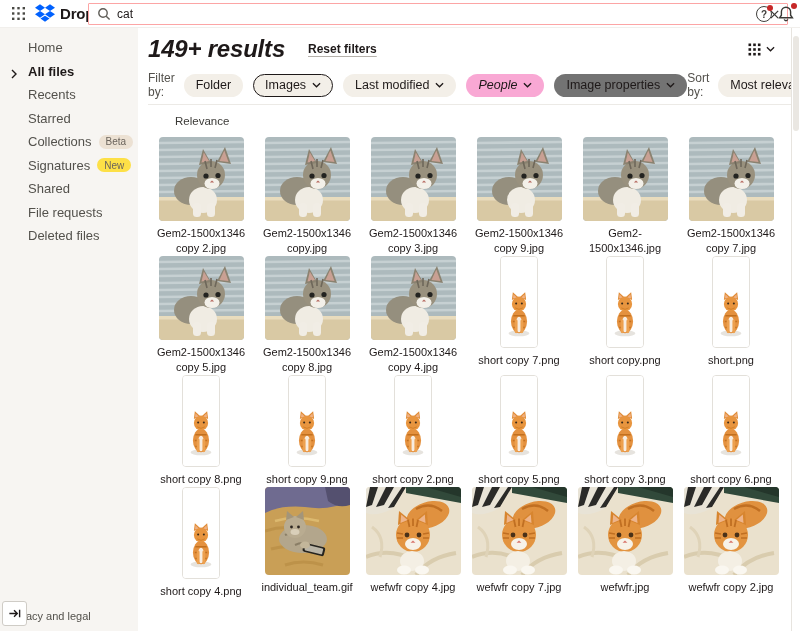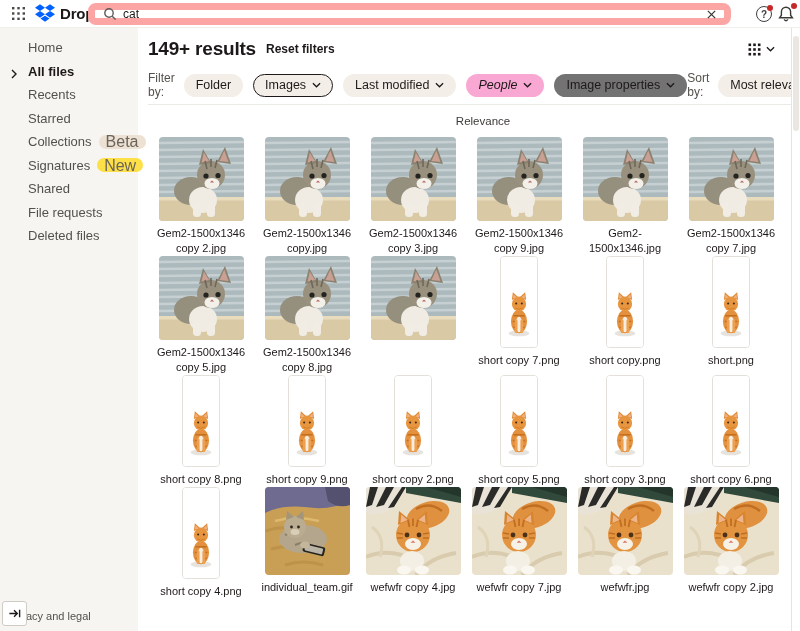--- a/index.html
+++ b/index.html
@@ -6,50 +6,50 @@
   html,body { width:800px; height:631px; overflow:hidden; }
   body {
     font-family:"Liberation Sans", sans-serif;
     color:#1e1919; background:#fff; position:relative; font-size:13px;
   }
   
   .topbar{position:absolute;top:0;left:0;right:0;height:28px;background:#fff;display:flex;align-items:center;z-index:6;border-bottom:1px solid #f1efec;}
   .apps-btn{width:26px;height:24px;margin-left:5px;display:flex;align-items:center;justify-content:center;cursor:pointer;}
   .brand{display:flex;align-items:center;gap:5px;margin-left:4px;cursor:pointer;}
   .brand-name{font-size:15px;font-weight:bold;letter-spacing:-.2px;color:#1e1919;}
-  .searchbox{position:absolute;left:88px;top:3px;width:643px;height:22px;border:7px solid #fca5a5;border-radius:8px;display:flex;align-items:center;background:#fff;}
+  .searchbox{position:absolute;left:88px;top:3px;width:700px;height:22px;border:1px solid #fca5a5;border-radius:1px;display:flex;align-items:center;background:#fff;}
   .searchbox .mag{margin-left:8px;display:flex;}
   .search-input{border:none;outline:none;flex:1;font-size:12px;font-family:inherit;color:#1e1919;padding-left:6px;background:transparent;height:100%;}
   .clear-btn{margin-right:7px;display:flex;cursor:pointer;}
   .icon-btn{position:absolute;top:5px;width:18px;height:18px;cursor:pointer;}
   .icon-btn.help{right:28px;top:6px;width:16px;height:16px;border:1.4px solid #403f3c;border-radius:50%;display:flex;align-items:center;justify-content:center;font-size:10px;font-weight:bold;color:#403f3c;}
   .icon-btn.bell{right:5px;}
   .dot{position:absolute;top:-2px;right:-2px;width:6px;height:6px;border-radius:50%;}
   
   .sidebar{position:absolute;top:28px;left:0;bottom:0;width:138px;z-index:5;}
   .nav{padding-top:8px;}
   .nav-item{position:relative;height:23.5px;display:flex;align-items:center;padding-left:28px;font-size:13px;color:#53514c;cursor:pointer;}
   .nav-item.selected{color:#1e1919;font-weight:bold;}
   .nav-item .chev-right{position:absolute;left:11px;top:7px;}
-  .badge{margin-left:7px;font-size:16px;font-weight:normal;color:#6b645c;padding:1.5px 7px;border-radius:9px;line-height:11px;}
+  .badge{margin-left:7px;font-size:10px;font-weight:normal;color:#6b645c;padding:1.5px 7px;border-radius:9px;line-height:11px;}
   .sb-footer{position:absolute;left:7px;bottom:9px;font-size:11px;color:#53514c;cursor:pointer;z-index:1;}
   .expand-btn{position:absolute;left:2px;bottom:5px;width:25px;height:25px;background:#fff;border:1px solid #cfccc6;border-radius:3px;display:flex;align-items:center;justify-content:center;cursor:pointer;z-index:2;}
   
   .main{position:absolute;left:138px;top:28px;right:9px;bottom:0;background:#fff;padding-left:10px;overflow:hidden;}
   .results-header{display:flex;align-items:center;margin-top:9px;height:24px;}
-  .results-count{font-size:19px;font-weight:bold;letter-spacing:-.2px;}
-  .reset-link{margin-left:10px;font-size:12px;font-weight:bold;text-underline-offset:3px;text-decoration-color:#b5b1ab;color:#1e1919;cursor:pointer;}
+  .results-count{font-size:24px;font-weight:bold;letter-spacing:-.2px;font-style:italic;}
+  .reset-link{margin-left:23px;font-size:12px;font-weight:bold;text-decoration:underline;text-underline-offset:3px;text-decoration-color:#b5b1ab;color:#1e1919;cursor:pointer;}
   .view-toggle{margin-left:auto;margin-right:16px;display:flex;align-items:center;gap:5px;cursor:pointer;}
   .filter-row{display:flex;align-items:center;margin-top:10px;font-size:12px;color:#53514c;}
   .pills{display:flex;align-items:flex-start;gap:10px;margin-left:9px;}
   .pill{border-radius:12px;height:23px;padding:0 11px;display:flex;align-items:center;gap:6px;font-size:12.5px;color:#1e1919;border:1px solid transparent;cursor:pointer;white-space:nowrap;}
   .pill.active{border:1.5px solid #1e1919;}
   .sort-wrap{margin-left:auto;margin-right:14px;display:flex;align-items:center;gap:9px;}
   .hr{border-top:1px solid #eceae6;margin-top:5px;}
-  .section-label{margin:10px 0 0 27px;font-size:11.5px;color:#3b3a37;text-align:center;}
+  .section-label{margin:10px 0 0 27px;font-size:11.5px;color:#3b3a37;}
   .grid{display:grid;grid-template-columns:repeat(6,106px);margin-top:10px;}
   .cell{display:flex;flex-direction:column;align-items:center;cursor:pointer;}
   .thumb{display:block;border-radius:4px;overflow:hidden;flex:none;}
   .thumb svg{display:block;width:100%;height:100%;}
   .t-gem{width:85px;height:84px;}
   .t-short{width:38px;height:92px;border:1px solid #e3e0da;background:#fff;}
   .t-team{width:85px;height:88px;}
   .t-wefwfr{width:95px;height:88px;}
   .caption{margin-top:5px;font-size:11px;line-height:15px;text-align:center;max-width:104px;color:#1e1919;word-wrap:break-word;}
   
@@ -533,20 +533,21 @@
     <polygon points="58,25 66,10 72,27" fill="#8a8270"></polygon>
     <polygon points="42.5,25.5 44.8,15.5 50,24" fill="#c9a093"></polygon>
     <polygon points="60.5,24 65.3,13.5 69.5,25" fill="#c9a093"></polygon>
     <path d="M46 24 l2 8 M52 22 l0 8 M58 23 l-2 8" stroke="#6e675a" stroke-width="1.6" fill="none"></path>
     <circle cx="47" cy="39" r="2.6" fill="#232320"></circle>
     <circle cx="59" cy="38.5" r="2.6" fill="#232320"></circle>
     <ellipse cx="53" cy="46.5" rx="7.5" ry="5.5" fill="#f3f0e9"></ellipse>
     <path d="M53 43.5 l-2.2 2 h4.4 Z" fill="#b76b62"></path>
   </svg>
         </div>
+    <div class="caption">Gem2-1500x1346 copy 4.jpg</div>
   </div>
       <div class="cell">
     <div class="thumb t-short">
           <svg viewBox="0 0 38 92" preserveAspectRatio="none">
     <rect width="38" height="92" fill="#ffffff"></rect>
     <ellipse cx="19" cy="78" rx="11" ry="3" fill="#e6e3de"></ellipse>
     <ellipse cx="19" cy="66" rx="8.5" ry="12" fill="#e4913f"></ellipse>
     <path d="M13 60 h12 M12.5 66 h13 M13 72 h12" stroke="#c2701f" stroke-width="1.6"></path>
     <ellipse cx="19" cy="69" rx="3.5" ry="8" fill="#f7ece0"></ellipse>
     <rect x="14.5" y="64" width="3" height="14" rx="1.5" fill="#eda04e"></rect>

